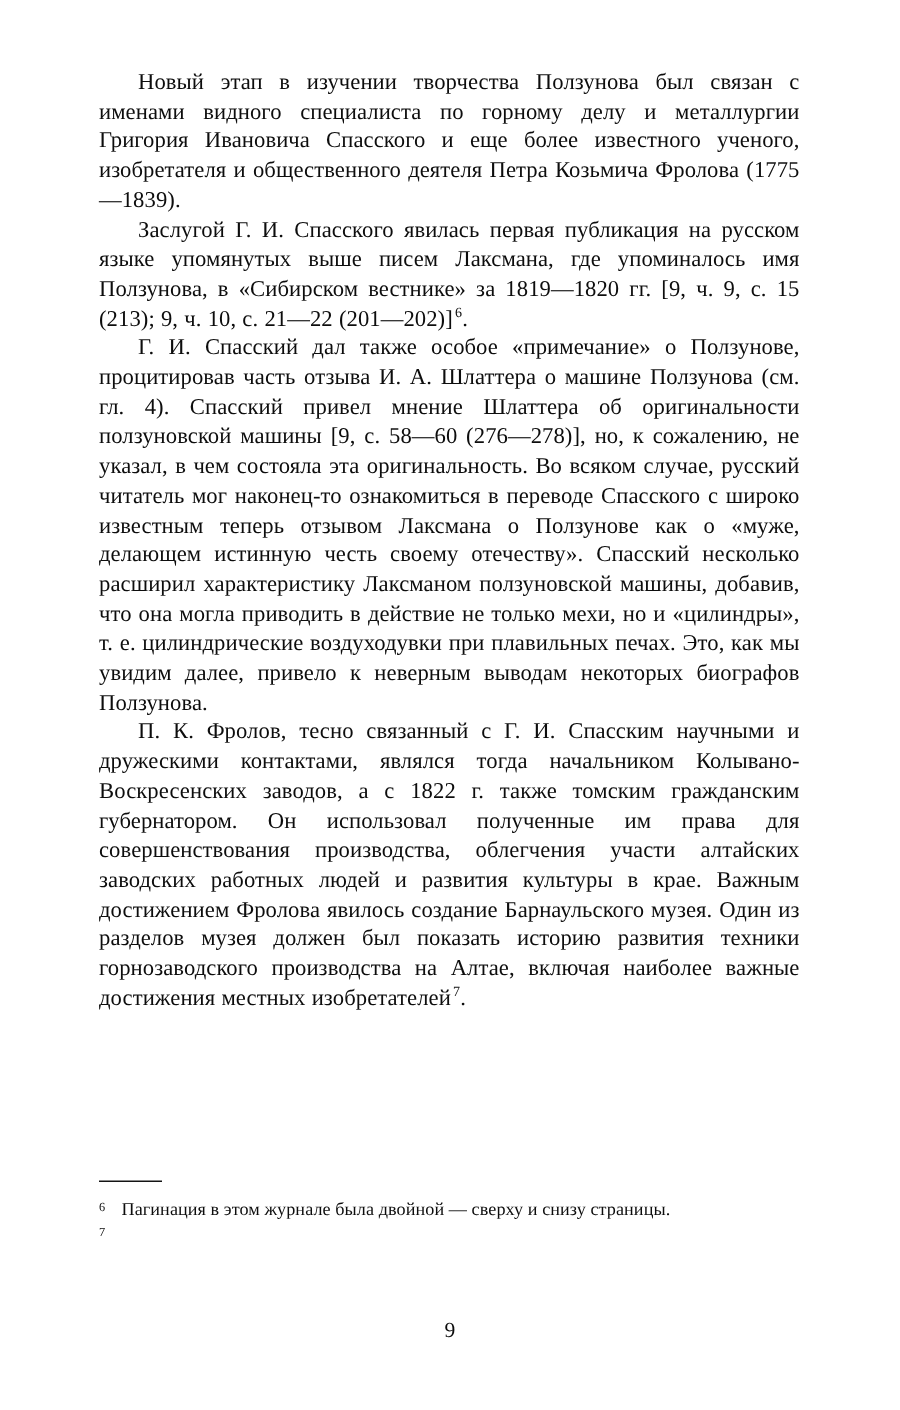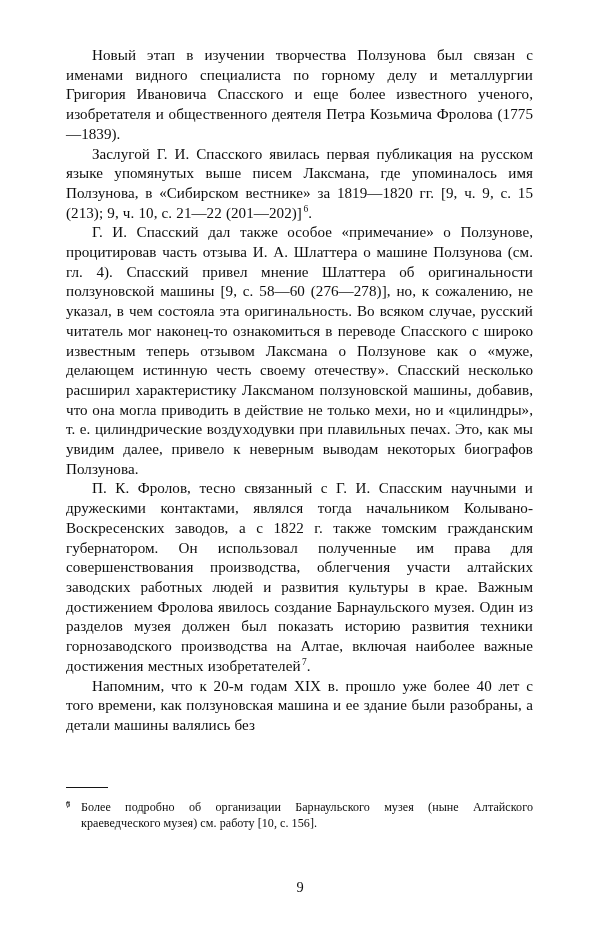--- a/index.html
+++ b/index.html
@@ -107,29 +107,28 @@
   <div class="textblock">
 
     <p class="para"><span>Новый этап в изучении творчества Ползунова был связан с именами видного специалиста по горному делу и металлургии Григория Ивановича Спасского и еще более известного ученого, изобретателя и общественного деятеля Петра Козьмича Фролова (1775—1839).</span></p>
 
     <p class="para"><span>Заслугой Г. И. Спасского явилась первая публикация на русском языке упомянутых выше писем Лаксмана, где упоминалось имя Ползунова, в «Сибирском вестнике» за 1819—1820 гг. [9, ч. 9, с. 15 (213); 9, ч. 10, с. 21—22 (201—202)]</span><sup class="fnref">6</sup><span>.</span></p>
 
     <p class="para"><span>Г. И. Спасский дал также особое «примечание» о Ползунове, процитировав часть отзыва И. А. Шлаттера о машине Ползунова (см. гл. 4). Спасский привел мнение Шлаттера об оригинальности ползуновской машины [9, с. 58—60 (276—278)], но, к сожалению, не указал, в чем состояла эта оригинальность. Во всяком случае, русский читатель мог наконец-то ознакомиться в переводе Спасского с широко известным теперь отзывом Лаксмана о Ползунове как о «муже, делающем истинную честь своему отечеству». Спасский несколько расширил характеристику Лаксманом ползуновской машины, добавив, что она могла приводить в действие не только мехи, но и «цилиндры», т. е. цилиндрические воздуходувки при плавильных печах. Это, как мы увидим далее, привело к неверным выводам некоторых биографов Ползунова.</span></p>
 
     <p class="para"><span>П. К. Фролов, тесно связанный с Г. И. Спасским научными и дружескими контактами, являлся тогда начальником Колывано-Воскресенских заводов, а с 1822 г. также томским гражданским губернатором. Он использовал полученные им права для совершенствования производства, облегчения участи алтайских заводских работных людей и развития культуры в крае. Важным достижением Фролова явилось создание Барнаульского музея. Один из разделов музея должен был показать историю развития техники горнозаводского производства на Алтае, включая наиболее важные достижения местных изобретателей</span><sup class="fnref">7</sup><span>.</span></p>
 
-    <p class="para"><span>Напомним, что к 20-м годам XIX в. прошло уже более 40 лет с того времени, как ползуновская машина и ее здание были разобраны, а детали машины валялись без</span></p>
 
   </div>
 
   <div class="footnote-rule"></div>
 
   <div class="footnotes">
 
-    <p class="footnote"><span class="marker">6</span></p>
+    <p class="footnote"><span class="marker">6</span><span>Пагинация в этом журнале была двойной — сверху и снизу страницы.</span></p>
 
-    <p class="footnote"><span class="marker">7</span><span>Более подробно об организации Барнаульского музея (ныне Алтайского краеведческого музея) см. работу [10, с. 156].</span></p>
+    <p class="footnote"><span class="marker">7</span></p>
 
   </div>
 
   <div class="folio">9</div>
 
 </div>
 
 </body></html>

